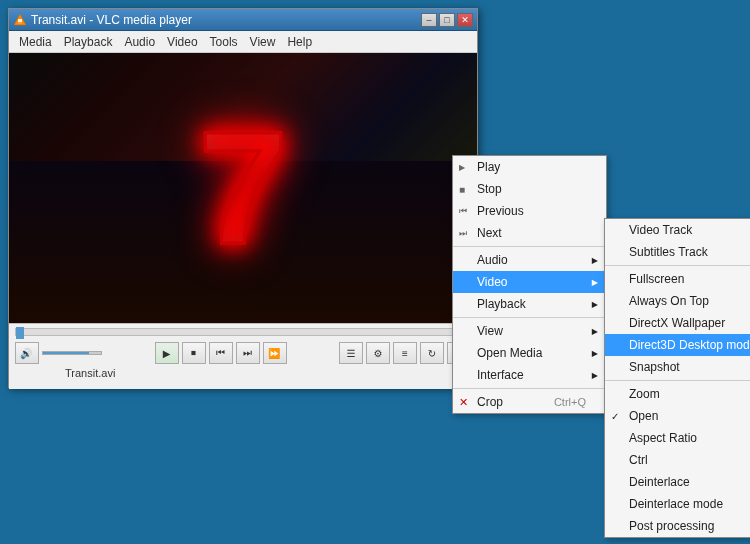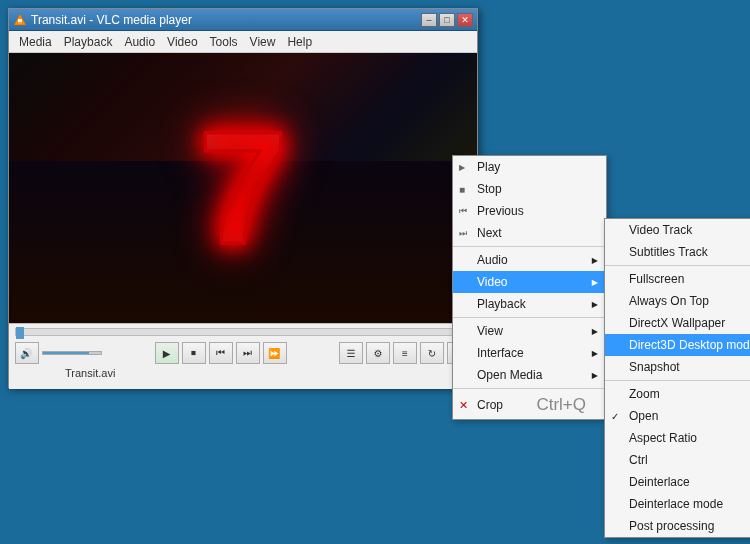--- a/index.html
+++ b/index.html
@@ -266,21 +266,21 @@
     }
 
     .ctx-item.has-submenu::after {
       content: '▶';
       font-size: 8px;
       margin-right: -12px;
     }
 
     .ctx-item .shortcut {
       color: #888;
-      font-size: 17px;
+      font-size: 11px;
       margin-left: 18px;
     }
 
     .ctx-separator {
       height: 1px;
       background: #ccc;
       margin: 2px 0;
     }
 
     .ctx-item-icon {
@@ -428,24 +428,24 @@
     <span>Video</span>
   </div>
   <div class="ctx-item has-submenu">
     <span>Playback</span>
   </div>
   <div class="ctx-separator"></div>
   <div class="ctx-item has-submenu">
     <span>View</span>
   </div>
   <div class="ctx-item has-submenu">
+    <span>Open Media</span>
+  </div>
+  <div class="ctx-item has-submenu">
     <span>Interface</span>
-  </div>
-  <div class="ctx-item has-submenu">
-    <span>Open Media</span>
   </div>
   <div class="ctx-separator"></div>
   <div class="ctx-item">
     <span class="ctx-item-icon" style="color:#cc0000;">✕</span>
     <span>Crop</span>
     <span class="shortcut">Ctrl+Q</span>
   </div>
 </div>
 
 <div class="context-menu-video">

